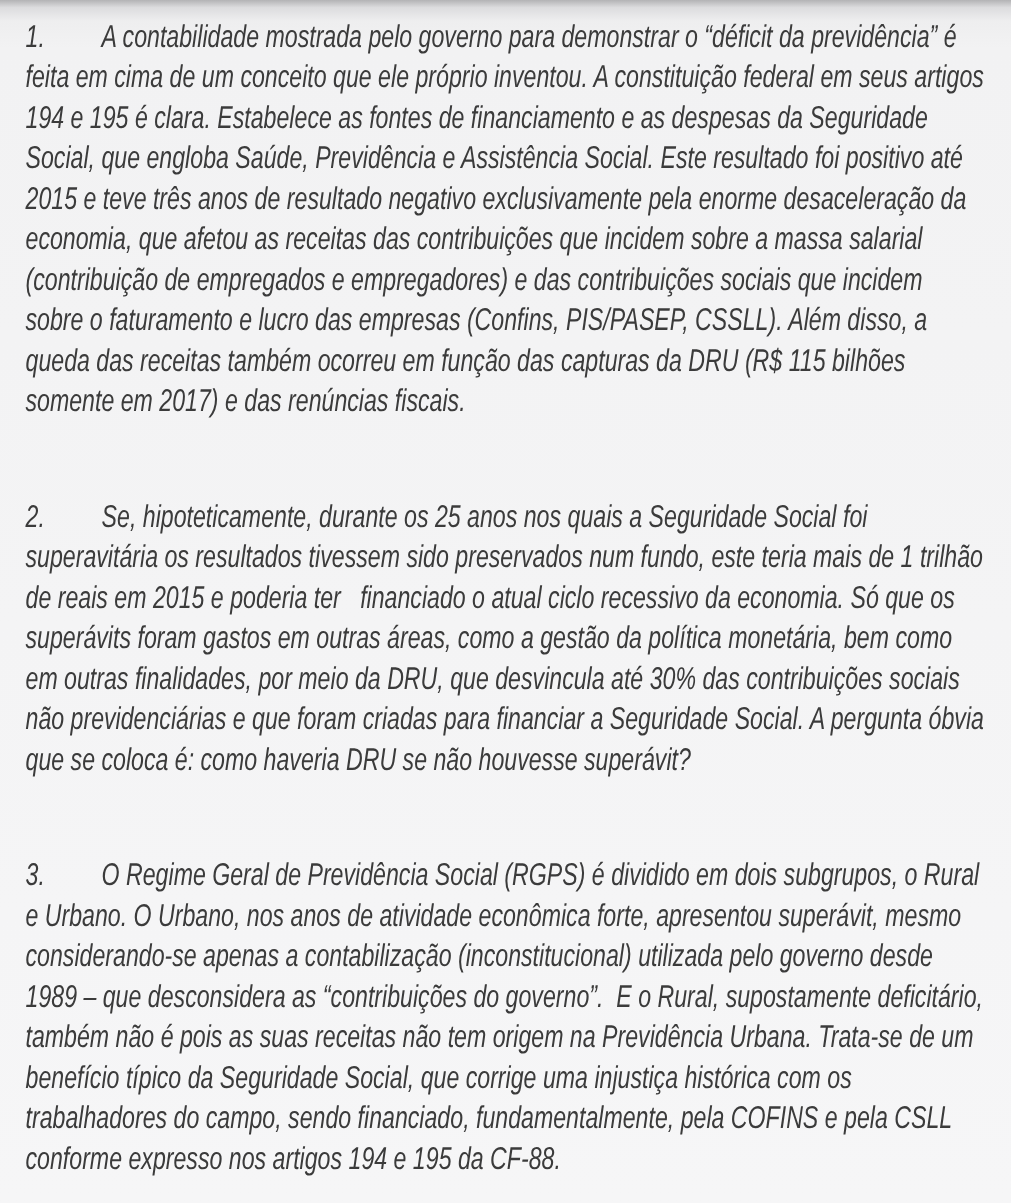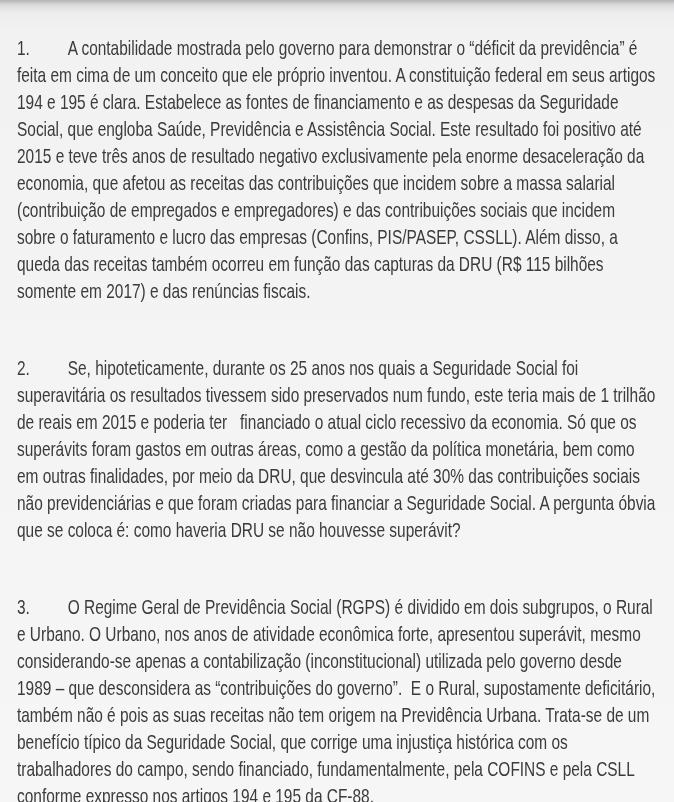--- a/index.html
+++ b/index.html
@@ -16,21 +16,22 @@
         #dcdcde 5px,
         #eeeeef 14px,
         var(--background, #f2f2f3) 32px,
         #f6f6f7 100%);
     font-family: "Liberation Sans", "DejaVu Sans", sans-serif;
   }
   .page {
     box-sizing: border-box;
     width: 616px;
     height: 802px;
-    padding: 34px 0 0 17px;
+    padding: 11px 0 0 17px;
+    font-style: italic;
   }
   .content {
     width: 871px;                 
     transform: scaleX(0.735);
     transform-origin: 0 0;
     color: var(--text, #3b3b3b);
     font-size: 21px;
     line-height: 27px;
     font-weight: 400;
     letter-spacing: 0px;

